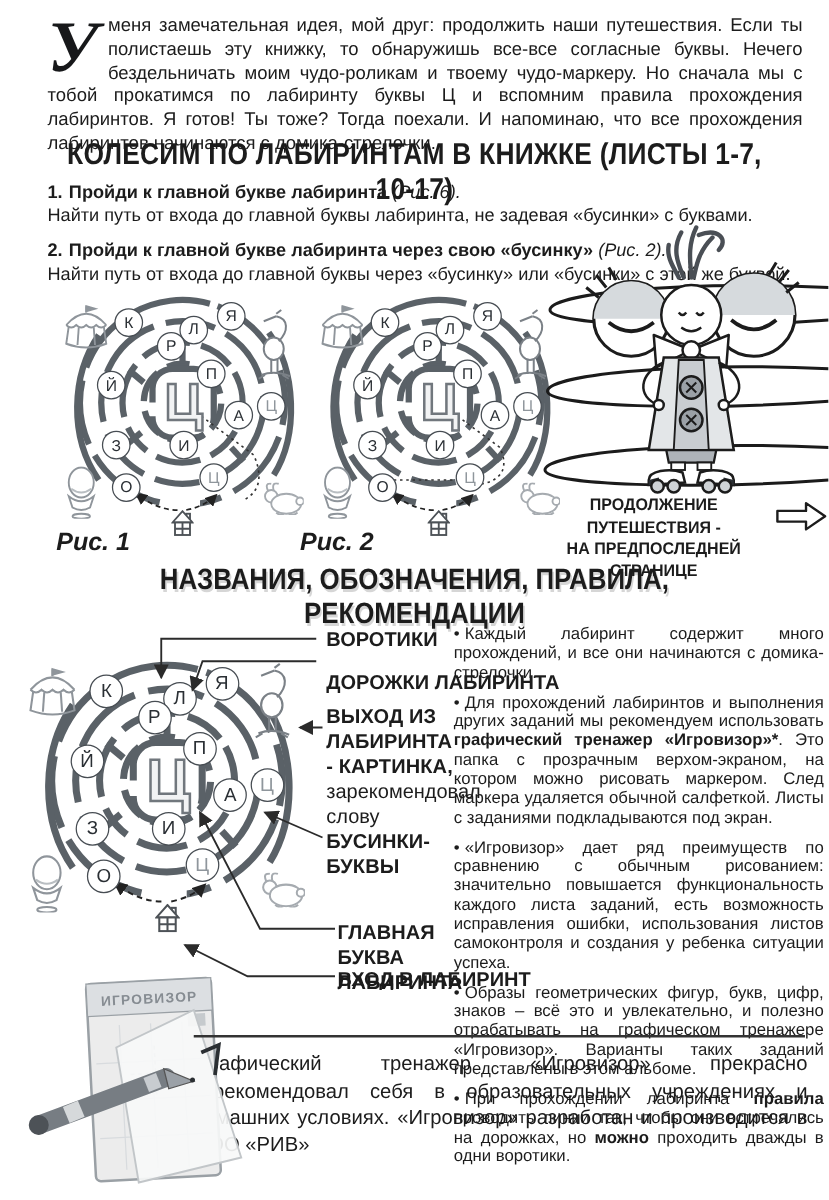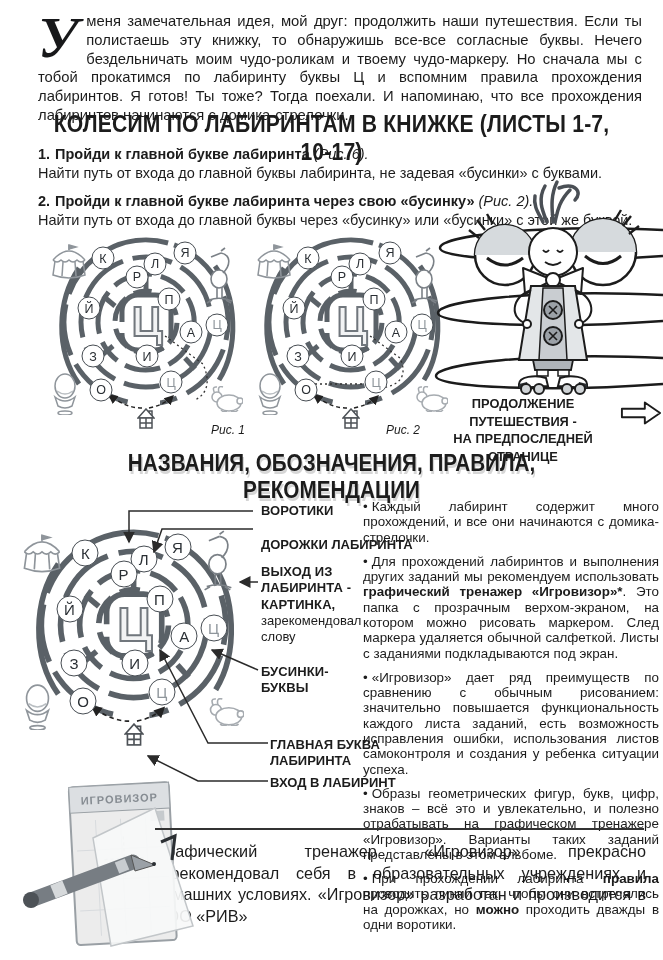--- a/index.html
+++ b/index.html
@@ -32,26 +32,26 @@
   .bead{position:absolute;width:21px;height:21px;border-radius:50%;background:#fff;
         border:1.6px solid #474d53;display:flex;align-items:center;justify-content:center;
         font-size:12.5px;color:#2a2f34;transform:translate(-50%,-50%);z-index:3;}
   .bead.target{color:#8f969c;}
   .maze.big .bead{width:25px;height:25px;font-size:15px;}
   .cl{position:absolute;left:51%;top:46%;transform:translate(-50%,-52%);font-weight:800;
       font-size:42px;color:#f2f3f4;-webkit-text-stroke:2px #71777d;z-index:2;
       font-family:"Liberation Sans",sans-serif;}
   .maze.big .cl{font-size:48px;}
   .micon{position:absolute;z-index:1;}
-  .caption{font-style:italic;font-size:12px;text-align:right;z-index:2;}
+  .caption{font-style:italic;font-size:20px;text-align:left;z-index:2;font-weight:bold;}
   
   .cont{left:428px;top:395px;width:190px;text-align:center;font-weight:700;font-size:13.5px;
         line-height:1.3;transform:scaleX(.95);z-index:3;}
   
-  .lab{z-index:6;font-size:13px;line-height:1.25;}
+  .lab{z-index:6;font-size:16px;line-height:1.25;}
   .lab .b{letter-spacing:.1px;}
   .nowrap{white-space:nowrap;}
   
   .rcol{left:363px;top:499px;width:296px;font-size:13.4px;line-height:1.14;text-align:justify;z-index:2;}
   .rcol p{margin:0 0 9px 0;}
   .bm{margin-right:4px;}
   
   .divider{left:155px;top:828px;width:489px;border-top:2.5px solid #333;z-index:2;}
   .footnote{left:154px;top:840px;width:492px;font-size:16.2px;line-height:1.32;text-align:justify;}
   .footnote sup{font-size:11px;}

